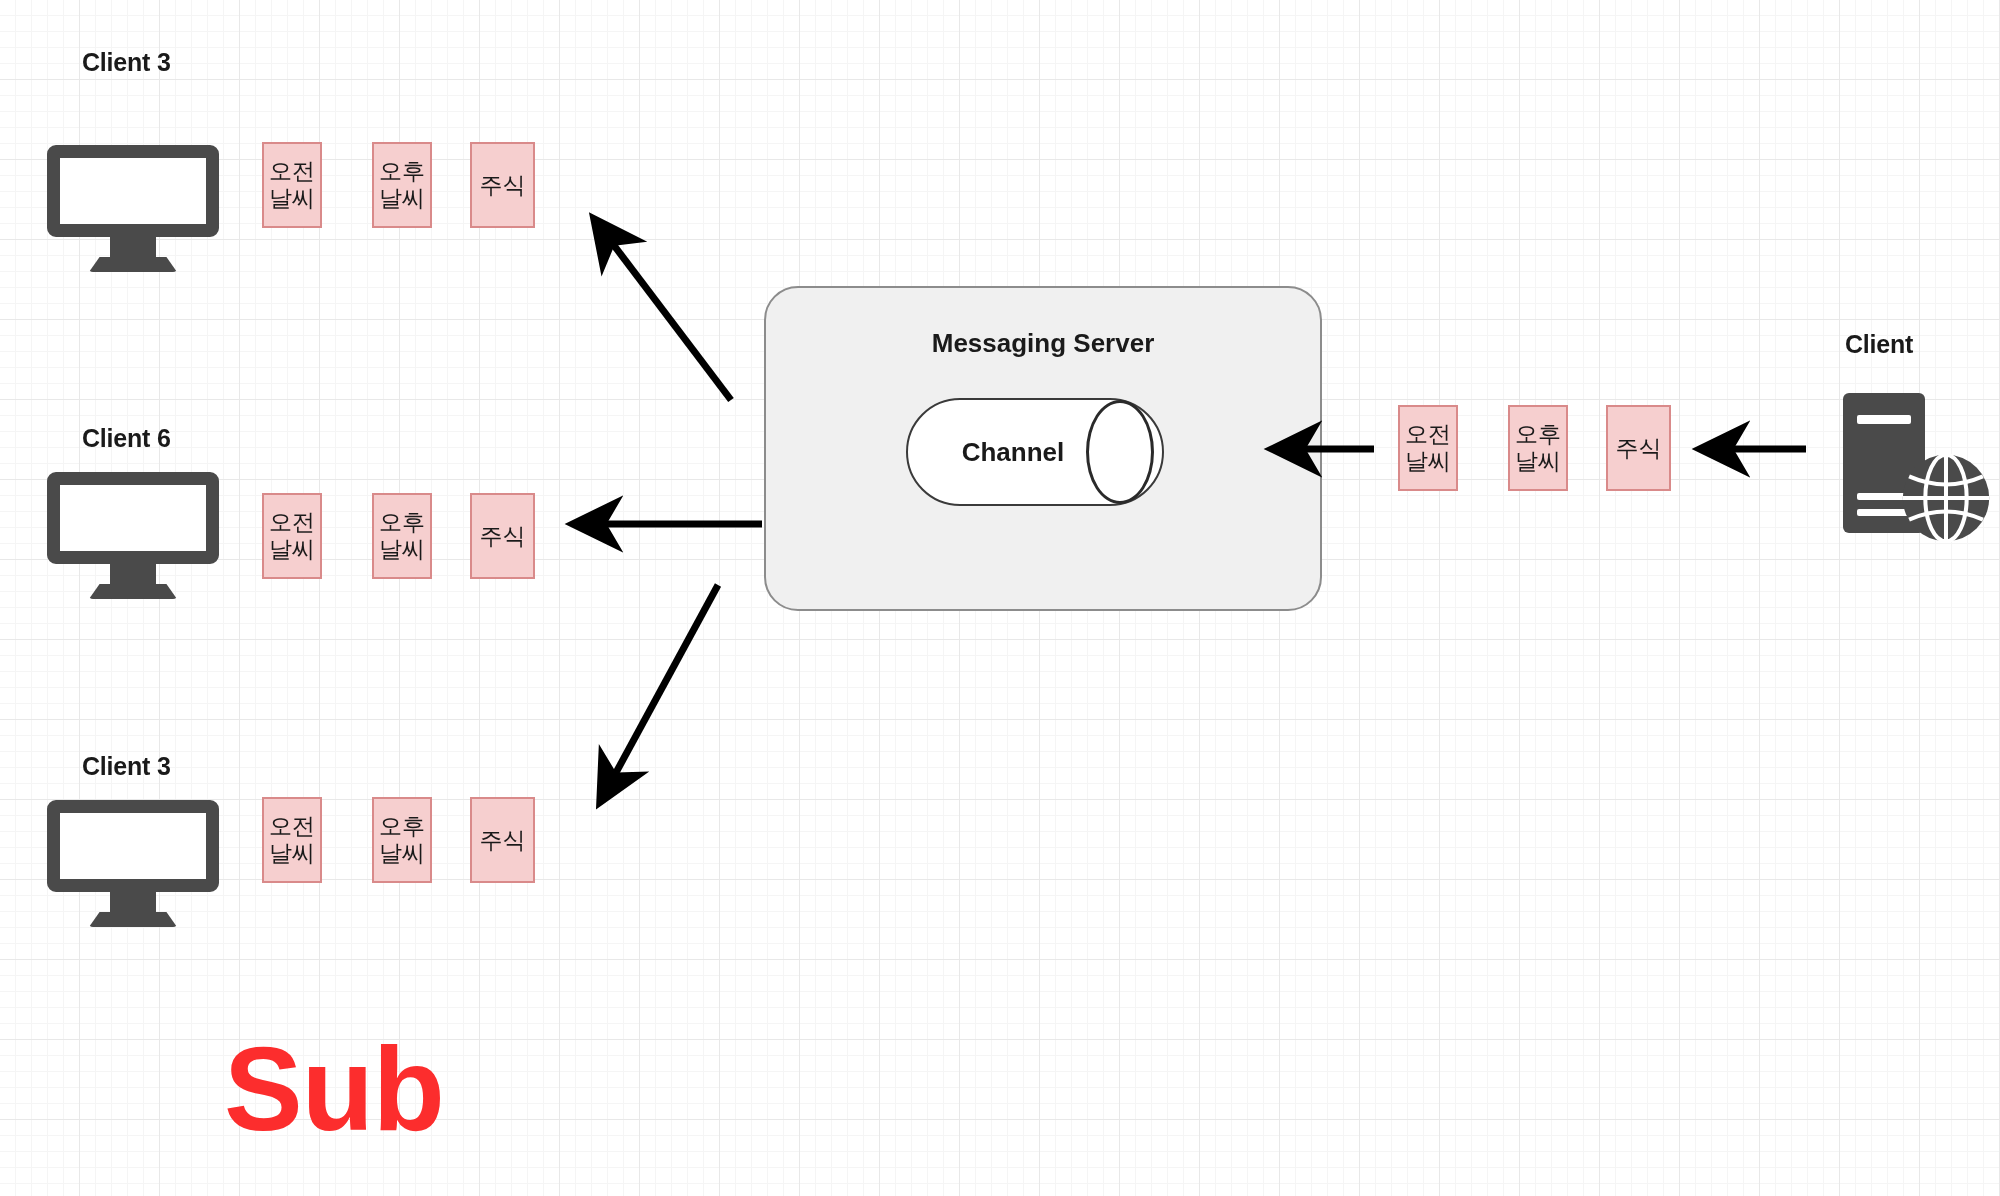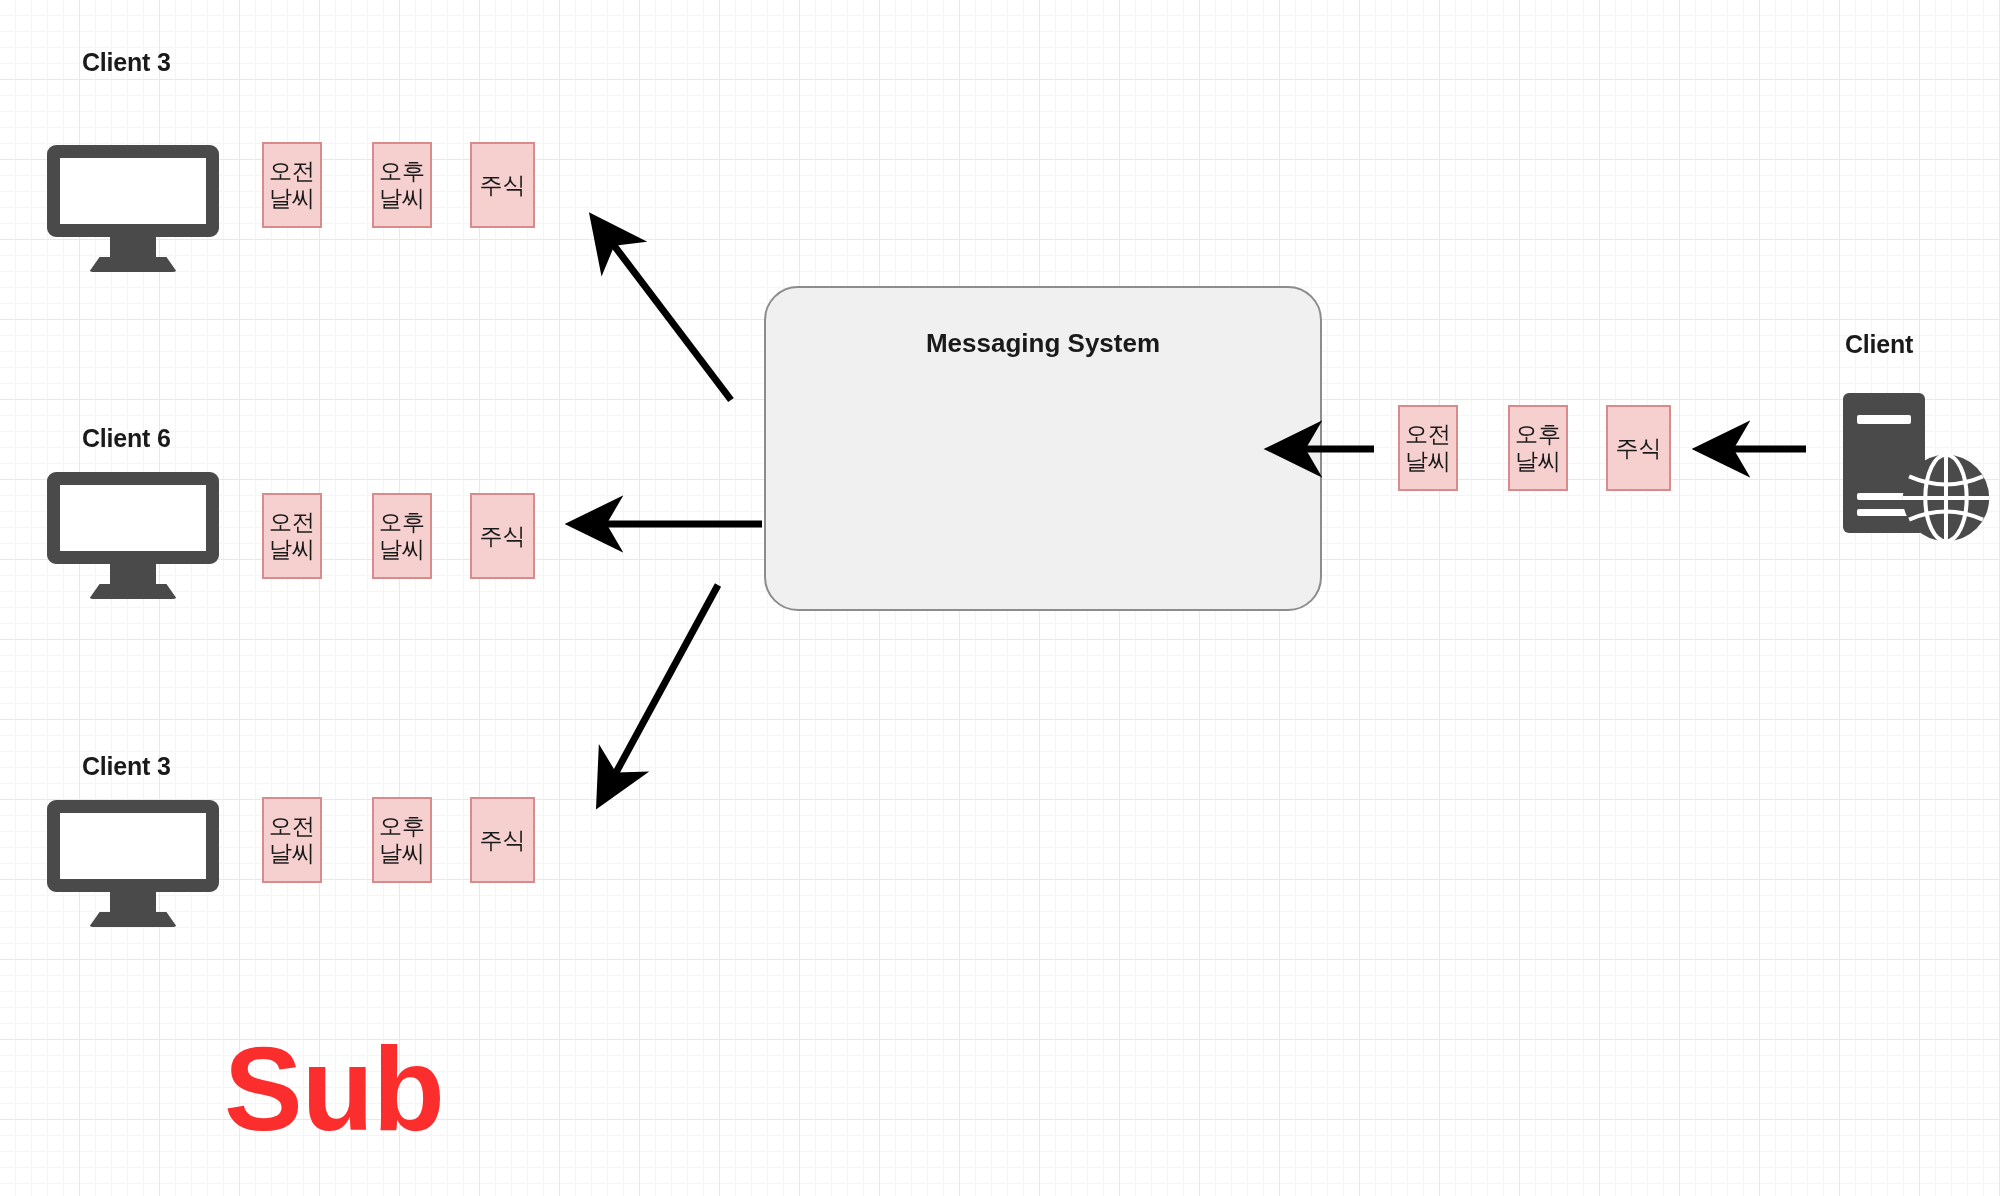--- a/index.html
+++ b/index.html
@@ -245,22 +245,27 @@
     <div class="base"></div>
   </div>
 
   <div class="tag" style="left:262px; top:797px; width:60px; height:86px;">오전
 날씨</div>
   <div class="tag" style="left:372px; top:797px; width:60px; height:86px;">오후
 날씨</div>
   <div class="tag" style="left:470px; top:797px; width:65px; height:86px;">주식</div>
 
   <div id="messaging-box">
-    <div id="messaging-title">Messaging System</div>
-
+    <div id="messaging-title">Messaging Server</div>
+
+    <div id="channel">
+      <div class="body"></div>
+      <div class="cap"></div>
+      <div class="label">Channel</div>
+    </div>
   </div>
 
   <div class="tag" style="left:1398px; top:405px; width:60px; height:86px;">오전
 날씨</div>
   <div class="tag" style="left:1508px; top:405px; width:60px; height:86px;">오후
 날씨</div>
   <div class="tag" style="left:1606px; top:405px; width:65px; height:86px;">주식</div>
 
   <div class="node-label" style="left:1845px; top:330px;">Client</div>
 

